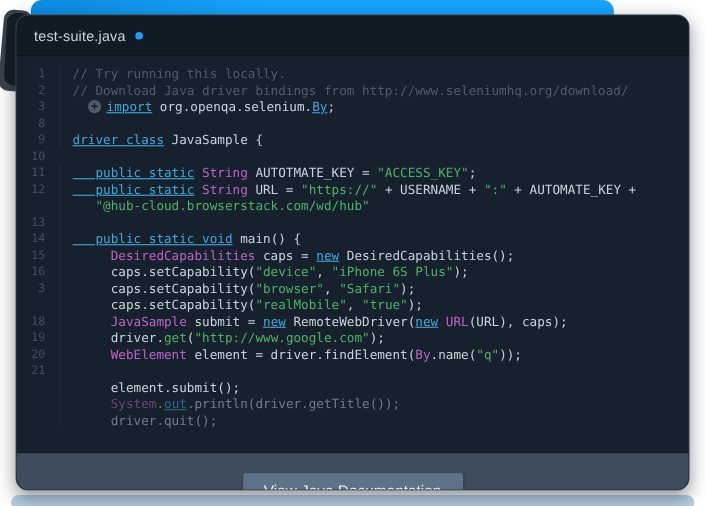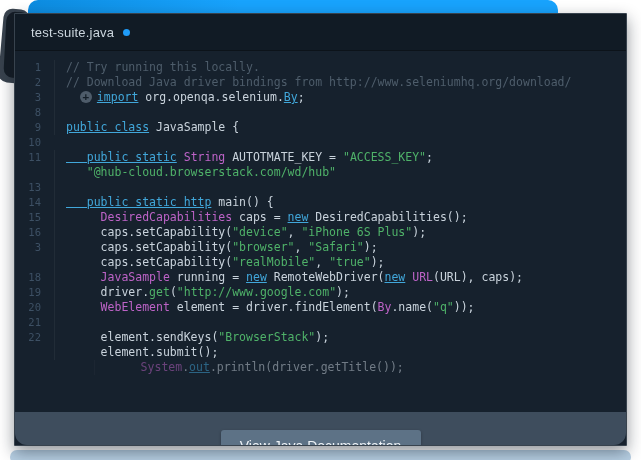--- a/index.html
+++ b/index.html
@@ -10,40 +10,40 @@
   .blue-bar{position:absolute;left:28px;top:0;width:530px;height:26px;border-radius:10px;
     background:linear-gradient(90deg,var(--blue2),var(--blue) 40%,var(--blue));}
   .sliver-a{position:absolute;left:1px;top:9px;width:26px;height:74px;border-radius:9px;
     background:#39434e;transform:rotate(5deg);}
   .sliver-b{position:absolute;left:5px;top:12px;width:24px;height:66px;border-radius:9px;
     background:#151d26;transform:rotate(3deg);}
   .bottom-strip{position:absolute;left:10px;top:450px;width:621px;height:14px;border-radius:8px;
     background:var(--lightblue);}
 
   
-  .window{position:absolute;left:14px;top:13px;width:613px;height:433px;border-radius:1px;
+  .window{position:absolute;left:14px;top:13px;width:613px;height:433px;border-radius:12px;
     background:var(--editor-bg);border:1px solid rgba(130,140,150,.32);
     box-shadow:0 6px 16px rgba(10,20,30,.45);overflow:hidden;display:flex;flex-direction:column;box-sizing:border-box;}
   .tabbar{height:36px;flex:none;background:var(--tabbar-bg);display:flex;align-items:center;
     padding-left:16px;border-bottom:1px solid rgba(0,0,0,.28);}
   .tab{display:flex;align-items:center;gap:9px;color:var(--tab-text);font-size:13px;letter-spacing:.2px;cursor:default;}
   .dot{width:7px;height:7px;border-radius:50%;background:var(--accent);}
 
   
   .code{position:relative;flex:1;padding-top:9px;
     font-family:"DejaVu Sans Mono",monospace;font-size:11.5px;}
   .row{display:flex;height:15px;line-height:15px;white-space:pre;}
   .gut{width:26px;flex:none;text-align:right;color:var(--gutter);font-size:10.5px;}
   .body{margin-left:13px;padding-left:11px;border-left:1px solid rgba(255,255,255,.05);color:var(--txt);}
   .t-kw{color:var(--kw);text-decoration:underline;}
   .t-typ{color:var(--typ);}
   .t-str{color:var(--str);}
   .t-txt{color:var(--txt);}
   .t-com{color:var(--com);}
-  .dim{opacity:.5;filter:blur(.7px);padding-left:40px;}
+  .dim{opacity:.5;filter:blur(.7px);}
   .fold{display:inline-block;width:12px;height:12px;border-radius:50%;background:#4e5c6a;color:#141e28;
     font-size:11px;line-height:12px;text-align:center;vertical-align:middle;margin:0 5px 2px 0;font-weight:bold;cursor:pointer;}
 
   
   .overlay{position:absolute;left:0;right:0;top:361px;bottom:0;background:var(--overlay);
     border-radius:0 0 12px 12px;display:flex;justify-content:center;align-items:flex-start;}
   .docs-btn{margin-top:18px;min-width:200px;height:32px;padding:0 18px;border:none;border-radius:3px;
     background:var(--button-bg);color:#eef3f7;font-size:14px;font-family:"Liberation Sans",sans-serif;
     box-shadow:0 1px 3px rgba(0,0,0,.3);cursor:pointer;}
 </style>
@@ -65,37 +65,38 @@
         <span class="dot"></span>
       </div>
     </div>
 
     <div class="code">
       <div>
           <div class="row"><span class="gut">1</span><span class="body"><span class="t-com">// Try running this locally.</span></span></div>
           <div class="row"><span class="gut">2</span><span class="body"><span class="t-com">// Download Java driver bindings from http://www.seleniumhq.org/download/</span></span></div>
           <div class="row"><span class="gut">3</span><span class="body"><span class="t-txt">  </span><span class="fold">+</span><span class="t-kw">import</span><span class="t-txt"> org.openqa.selenium.</span><span class="t-kw">By</span><span class="t-txt">;</span></span></div>
           <div class="row"><span class="gut">8</span><span class="body"></span></div>
-          <div class="row"><span class="gut">9</span><span class="body"><span class="t-kw">public class</span><span class="t-txt"> JavaSample {</span></span></div>
+          <div class="row"><span class="gut">9</span><span class="body"><span class="t-kw">driver class</span><span class="t-txt"> JavaSample {</span></span></div>
           <div class="row"><span class="gut">10</span></div>
           <div class="row"><span class="gut">11</span><span class="body"><span class="t-kw">   public static</span><span class="t-typ"> String</span><span class="t-txt"> AUTOTMATE_KEY = </span><span class="t-str">"ACCESS_KEY"</span><span class="t-txt">;</span></span></div>
+          <div class="row"><span class="gut">12</span><span class="body"><span class="t-kw">   public static</span><span class="t-typ"> String</span><span class="t-txt"> URL = </span><span class="t-str">"https://"</span><span class="t-txt"> + USERNAME + </span><span class="t-str">":"</span><span class="t-txt"> + AUTOMATE_KEY +</span></span></div>
           <div class="row"><span class="gut"></span><span class="body"><span class="t-str">   "@hub-cloud.browserstack.com/wd/hub"</span></span></div>
           <div class="row"><span class="gut">13</span><span class="body"></span></div>
-          <div class="row"><span class="gut">14</span><span class="body"><span class="t-kw">   public static http</span><span class="t-txt"> main() {</span></span></div>
+          <div class="row"><span class="gut">14</span><span class="body"><span class="t-kw">   public static void</span><span class="t-txt"> main() {</span></span></div>
           <div class="row"><span class="gut">15</span><span class="body"><span class="t-typ">     DesiredCapabilities</span><span class="t-txt"> caps = </span><span class="t-kw">new</span><span class="t-txt"> DesiredCapabilities();</span></span></div>
           <div class="row"><span class="gut">16</span><span class="body"><span class="t-txt">     caps.setCapability(</span><span class="t-str">"device"</span><span class="t-txt">, </span><span class="t-str">"iPhone 6S Plus"</span><span class="t-txt">);</span></span></div>
           <div class="row"><span class="gut">3</span><span class="body"><span class="t-txt">     caps.setCapability(</span><span class="t-str">"browser"</span><span class="t-txt">, </span><span class="t-str">"Safari"</span><span class="t-txt">);</span></span></div>
           <div class="row"><span class="gut"></span><span class="body"><span class="t-txt">     caps.setCapability(</span><span class="t-str">"realMobile"</span><span class="t-txt">, </span><span class="t-str">"true"</span><span class="t-txt">);</span></span></div>
-          <div class="row"><span class="gut">18</span><span class="body"><span class="t-typ">     JavaSample</span><span class="t-txt"> running = </span><span class="t-kw">new</span><span class="t-txt"> RemoteWebDriver(</span><span class="t-kw">new</span><span class="t-typ"> URL</span><span class="t-txt">(URL), caps);</span></span></div>
+          <div class="row"><span class="gut">18</span><span class="body"><span class="t-typ">     JavaSample</span><span class="t-txt"> submit = </span><span class="t-kw">new</span><span class="t-txt"> RemoteWebDriver(</span><span class="t-kw">new</span><span class="t-typ"> URL</span><span class="t-txt">(URL), caps);</span></span></div>
           <div class="row"><span class="gut">19</span><span class="body"><span class="t-txt">     driver.</span><span class="t-str">get</span><span class="t-txt">(</span><span class="t-str">"http://www.google.com"</span><span class="t-txt">);</span></span></div>
           <div class="row"><span class="gut">20</span><span class="body"><span class="t-typ">     WebElement</span><span class="t-txt"> element = driver.findElement(</span><span class="t-typ">By</span><span class="t-txt">.name(</span><span class="t-str">"q"</span><span class="t-txt">));</span></span></div>
           <div class="row"><span class="gut">21</span><span class="body"></span></div>
-          <div class="row"><span class="gut">22</span><span class="body"><span class="t-txt">     element.sendKeys(</span><span class="t-str">"BrowserStack"</span><span class="t-txt">);</span></span></div>
           <div class="row"><span class="gut"></span><span class="body"><span class="t-txt">     element.submit();</span></span></div>
           <div class="row dim"><span class="gut"></span><span class="body"><span class="t-typ">     System</span><span class="t-txt">.</span><span class="t-kw">out</span><span class="t-txt">.println(driver.getTitle());</span></span></div>
+          <div class="row dim"><span class="gut"></span><span class="body"><span class="t-txt">     driver.quit();</span></span></div>
         </div>
 
       <div class="overlay">
         <button class="docs-btn">View Java Documentation</button>
       </div>
     </div>
 
   </div>
 </div>
 

